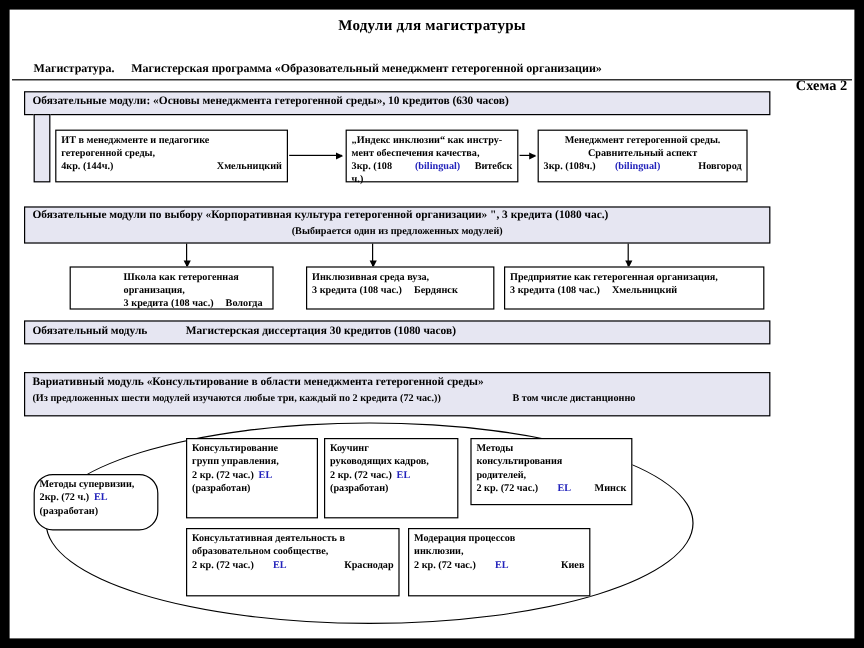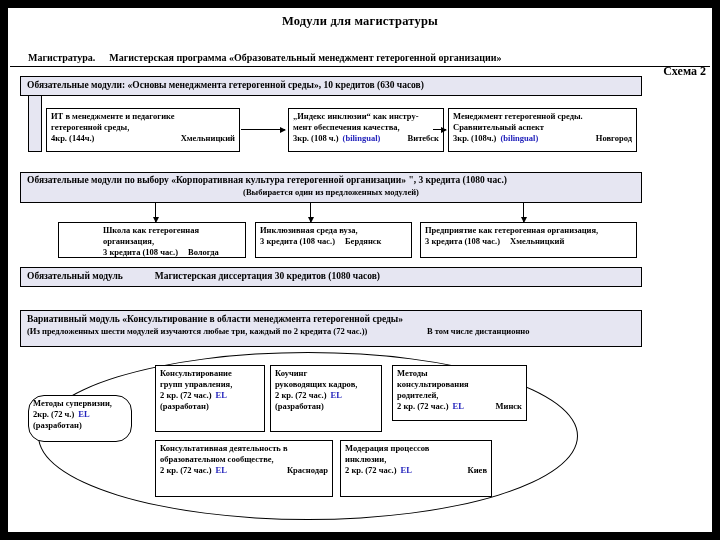--- a/index.html
+++ b/index.html
@@ -20,43 +20,43 @@
   .band3 { left:12px; top:259px; width:622px; height:20px; }
   .band3 .part2 { margin-left:32px; }
   .band4 { left:12px; top:302px; width:622px; height:37px; padding-top:2px; }
   .band4 .l2 { font-size:8.5px; position:relative; line-height:1.25; }
   .band4 .note { position:absolute; left:400px; top:0; }
 
   .vbar { left:20px; top:87px; width:14px; height:57px; background:#e6e6f2; border:1px solid #000; }
 
   .wbox { background:#fff; border:1px solid #000; font-weight:bold; font-size:8.5px; line-height:1.3; padding:2px 4px; }
   .boxA { left:38px;  top:100px; width:194px; height:44px; }
-  .boxB { left:280px; top:100px; width:156px; height:44px; }
-  .boxC { left:440px; top:100px; width:189px; height:44px; }
-
-  .lastline { display:flex; align-items:baseline; }
+  .boxB { left:280px; top:100px; width:144px; height:44px; }
+  .boxC { left:440px; top:100px; width:175px; height:44px;text-align:center; }
+
+  .lastline { display:flex; align-items:baseline;gap:12px; }
   .lastline .city { margin-left:auto; }
   .blue { color:#2222bb; }
   .tag, .el { margin-left:4px; }
   .city2 { margin-left:10px; }
 
   .arrow-r { height:0; border-top:1.5px solid #000; }
   .arrow-r::after { content:""; position:absolute; right:-1px; top:-3px; width:0; height:0;
     border-left:6px solid #000; border-top:3px solid transparent; border-bottom:3px solid transparent; }
   .ar1 { left:233px; top:121px; width:44px; }
   .ar2 { left:425px; top:121px; width:13px; }
 
   .arrow-d { width:0; border-left:1.5px solid #000; }
   .arrow-d::after { content:""; position:absolute; bottom:-1px; left:-3px; width:0; height:0;
     border-top:6px solid #000; border-left:3px solid transparent; border-right:3px solid transparent; }
   .ad1 { left:147px; top:195px; height:19px; }
   .ad2 { left:302px; top:195px; height:19px; }
   .ad3 { left:515px; top:195px; height:19px; }
 
-  .rbox1 { left:50px;  top:214px; width:188px; height:36px;padding-left:44px; }
+  .rbox1 { left:50px;  top:214px; width:170px; height:36px;padding-left:44px; }
   .rbox2 { left:247px; top:214px; width:157px; height:36px; }
   .rbox3 { left:412px; top:214px; width:217px; height:36px; }
 
   .ellipse { left:30px; top:344px; width:540px; height:168px; border:1.3px solid #000; border-radius:50%; background:#fff; }
 
   .m0 { left:20px;  top:387px; width:104px; height:47px;border-radius:16px; }
   .m1 { left:147px; top:357px; width:110px; height:67px; }
   .m2 { left:262px; top:357px; width:112px; height:67px; }
   .m3 { left:384px; top:357px; width:135px; height:56px; }
   .m4 { left:147px; top:432px; width:178px; height:57px; }

